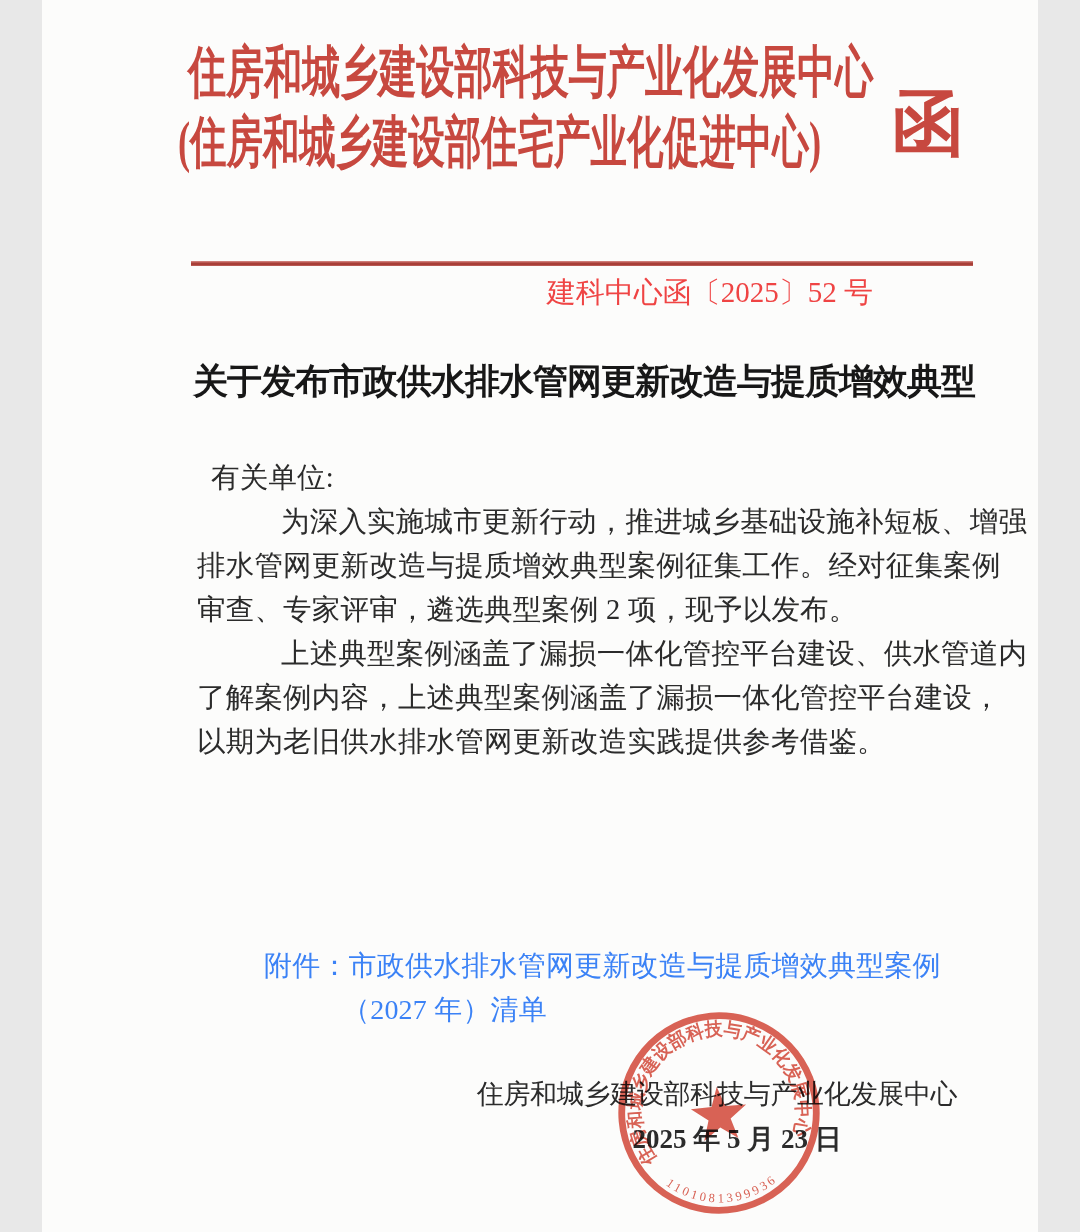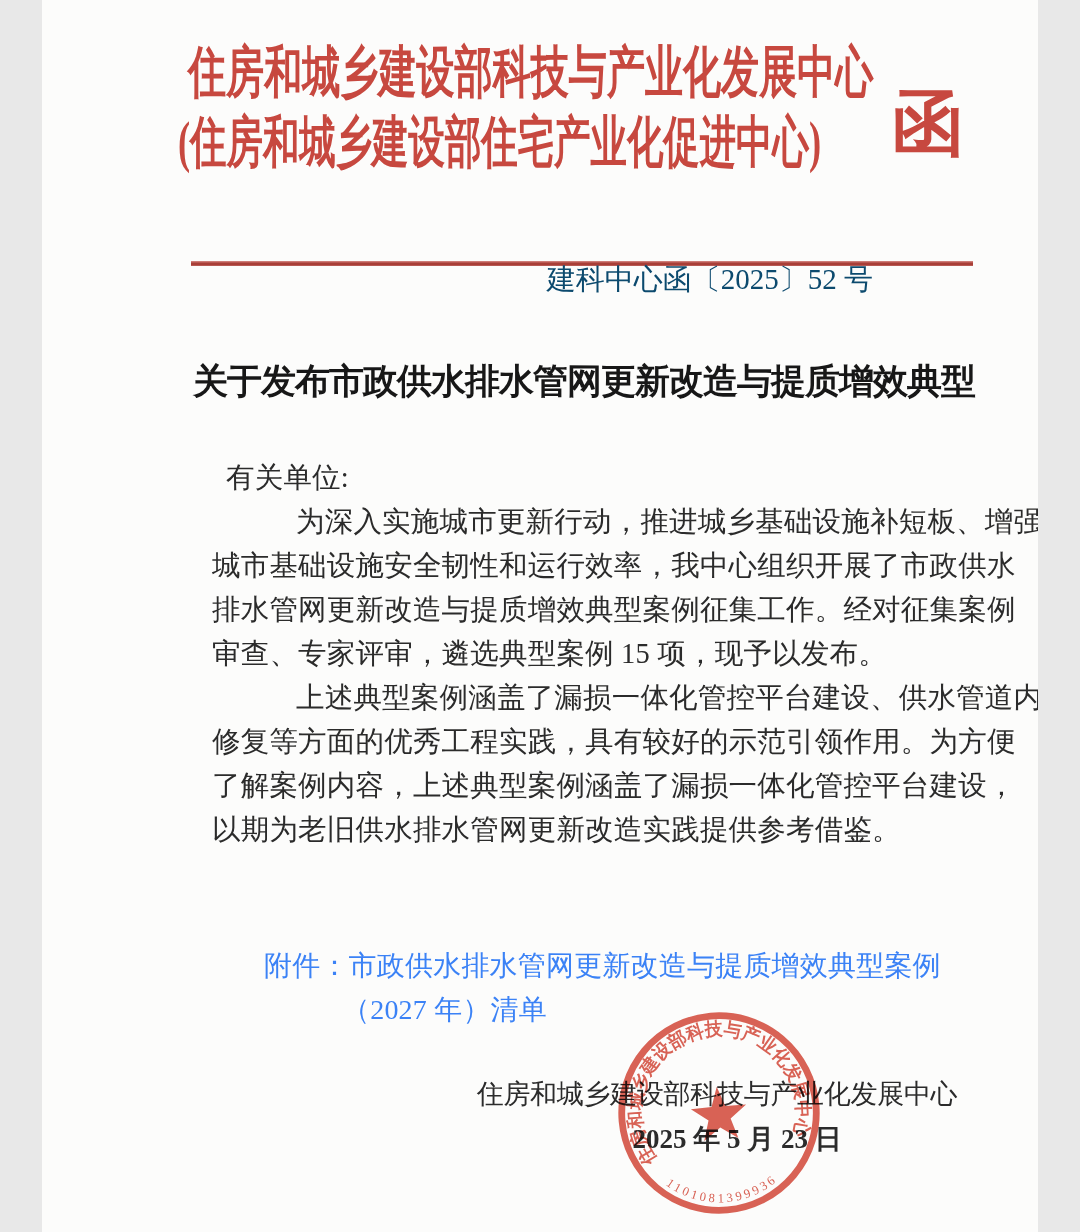--- a/index.html
+++ b/index.html
@@ -41,46 +41,46 @@
   .rule {
     position: absolute;
     left: 149px; top: 261px;
     width: 782px; height: 5px;
     background: linear-gradient(#d98d88, #a83e37 45%, #a83e37 80%, #c5736d);
   }
 
   
   .doc-number {
     position: absolute;
-    right: 165px; top: 264px;
+    right: 165px; top: 277px;
     font-size: 29px;
     line-height: 1.1;
     white-space: nowrap;
-    color: #0c4a6e;
+    color: #ef4444;
   }
 
   
   .title {
     position: absolute;
     left: 0; top: 322px;
     width: 1080px;
     padding-left: 4px;
     text-align: center;
     font-weight: bold;
     font-size: 35px;
     line-height: 55px;
     letter-spacing: -1px;
     color: #171717;
     margin-top: 32px;
   }
 
   
   .body-block {
     position: absolute;
-    left: 170px; top: 458px;
+    left: 155px; top: 458px;
     width: 782px;
     font-size: 28.5px;
     letter-spacing: 0.2px;
     color: #2b2b2b;
   }
   .body-line { height: 44px; line-height: 40px; white-space: nowrap; }
   .body-line.salutation { padding-left: 14px; }
   .body-line.indent { padding-left: 84px; }
 
   
@@ -143,25 +143,23 @@
 
   <div class="doc-number">建科中心函〔2025〕52 号</div>
 
   <div class="title">
     <div>关于发布市政供水排水管网更新改造与提质增效典型</div>
   </div>
 
   <div class="body-block">
     <div class="body-line salutation">有关单位:</div>
     <div class="body-line indent">为深入实施城市更新行动，推进城乡基础设施补短板、增强</div>
-    <div class="body-line">城市基础设施安全韧性和运行效率，我中心组织开展了市政供水</div>
     <div class="body-line">排水管网更新改造与提质增效典型案例征集工作。经对征集案例</div>
-    <div class="body-line">审查、专家评审，遴选典型案例 15 项，现予以发布。</div>
+    <div class="body-line">审查、专家评审，遴选典型案例 2 项，现予以发布。</div>
     <div class="body-line indent">上述典型案例涵盖了漏损一体化管控平台建设、供水管道内</div>
-    <div class="body-line">修复等方面的优秀工程实践，具有较好的示范引领作用。为方便</div>
     <div class="body-line">了解案例内容，上述典型案例涵盖了漏损一体化管控平台建设，</div>
     <div class="body-line">以期为老旧供水排水管网更新改造实践提供参考借鉴。</div>
   </div>
 
   <div class="attachment">
     <div class="att-line">附件：市政供水排水管网更新改造与提质增效典型案例</div>
     <div class="att-line att-line2">（2027 年）清单</div>
   </div>
 
   <div class="closing-org">住房和城乡建设部科技与产业化发展中心</div>

